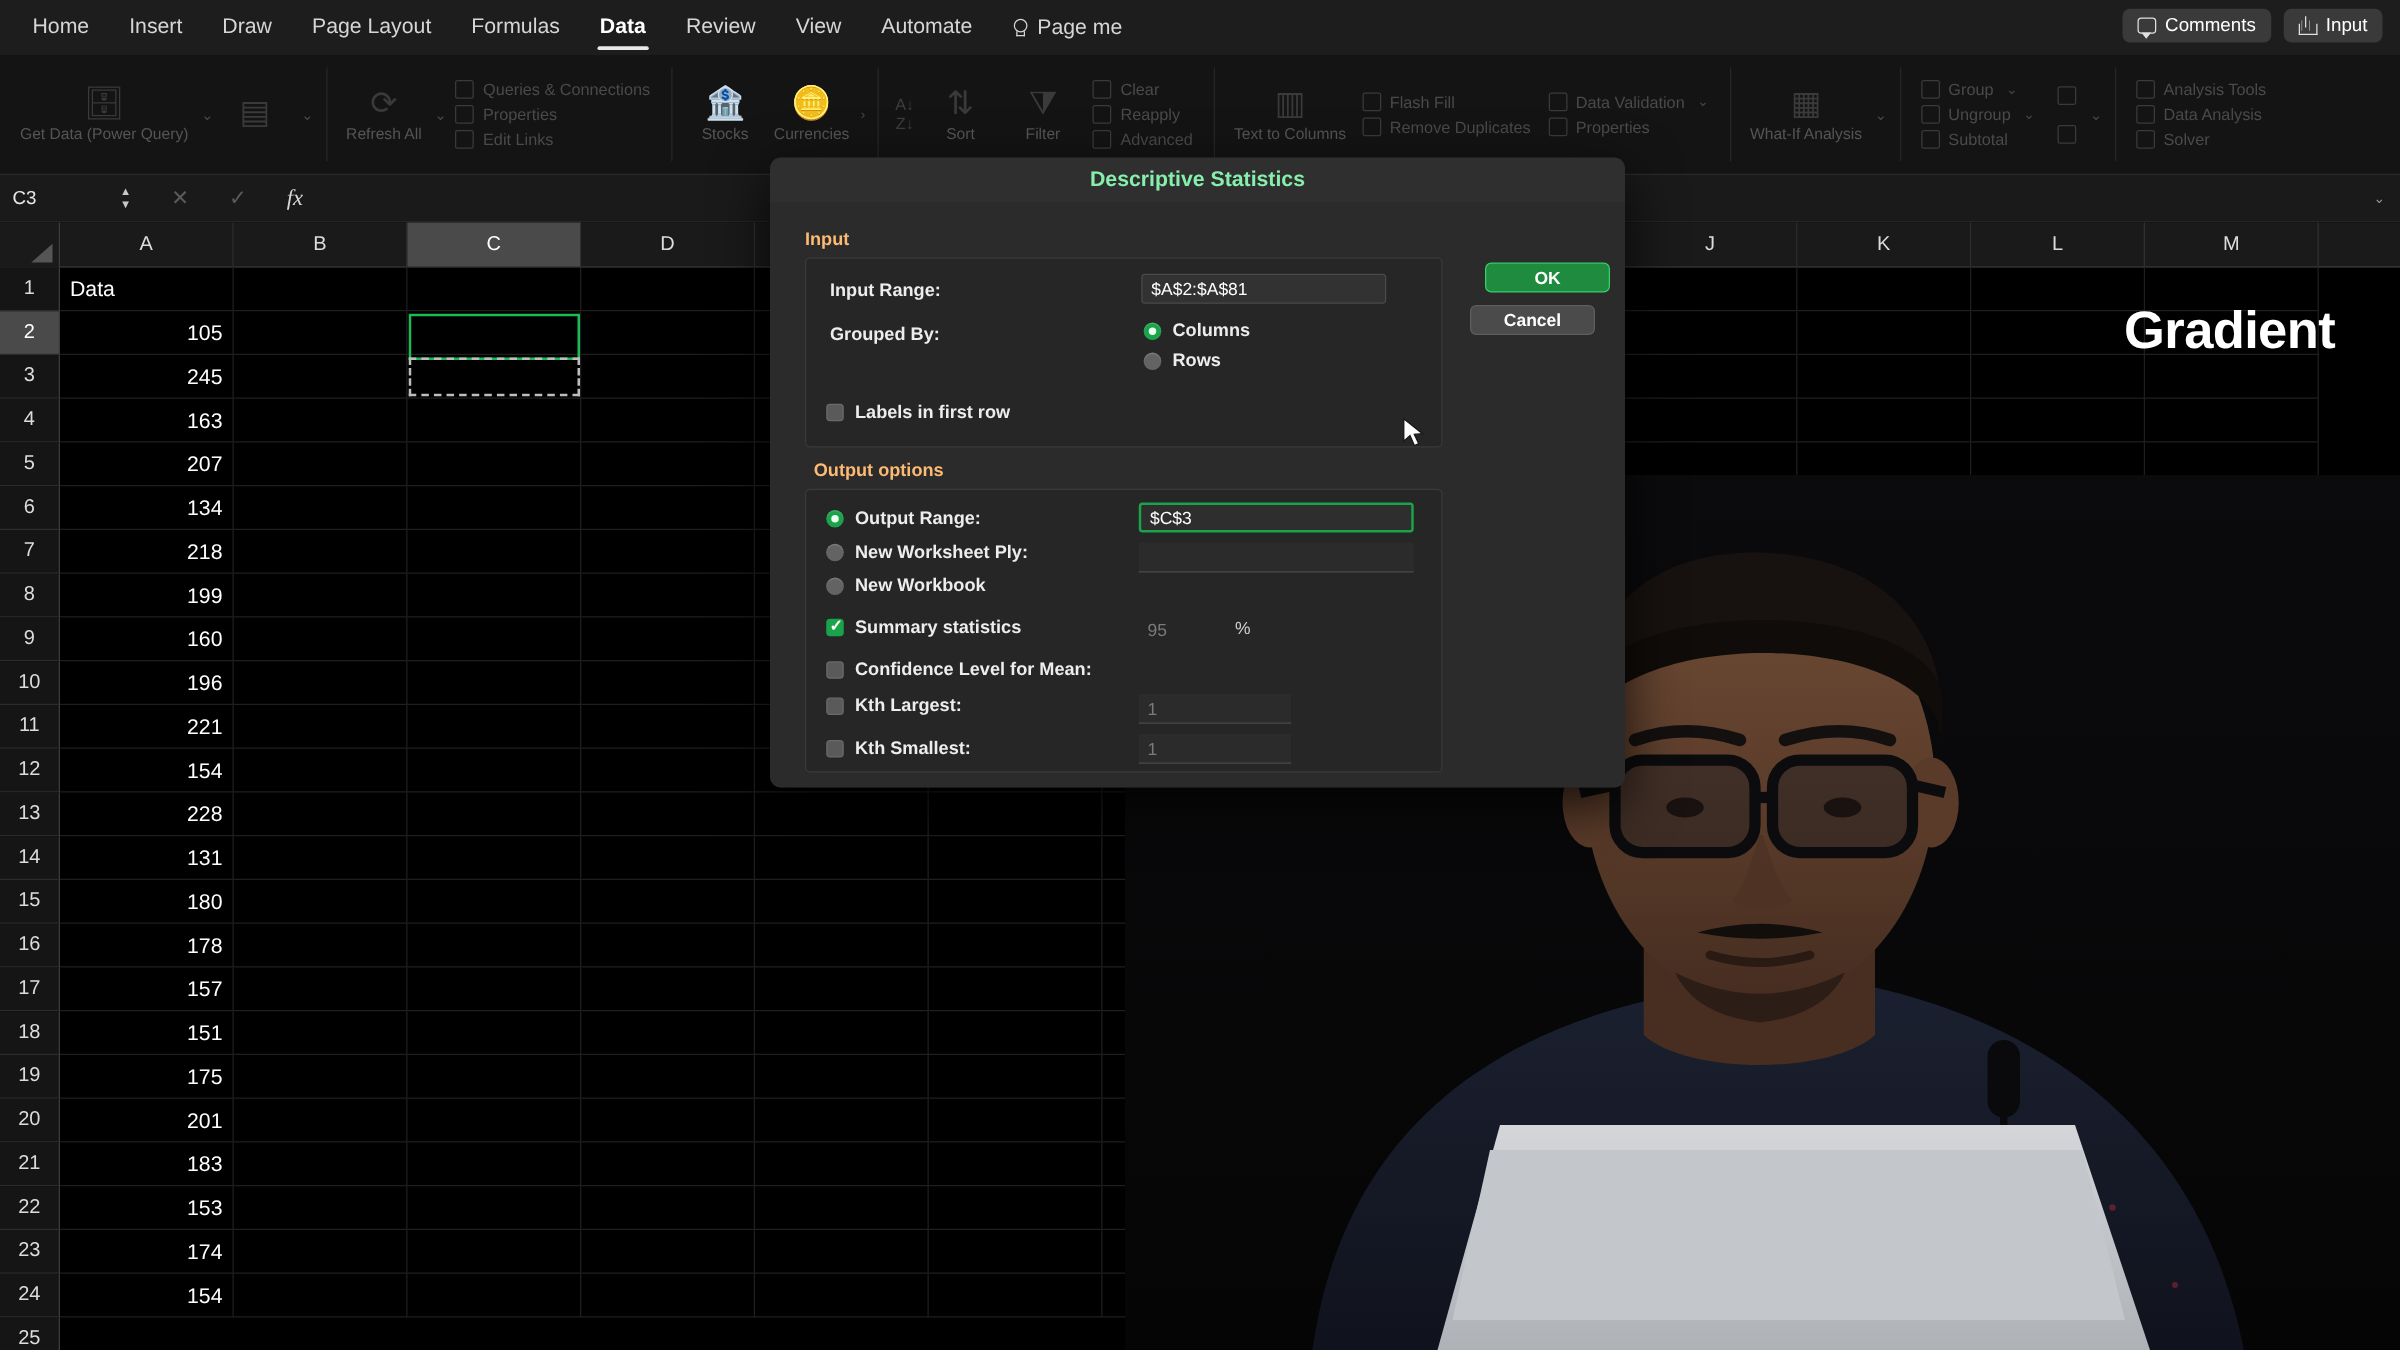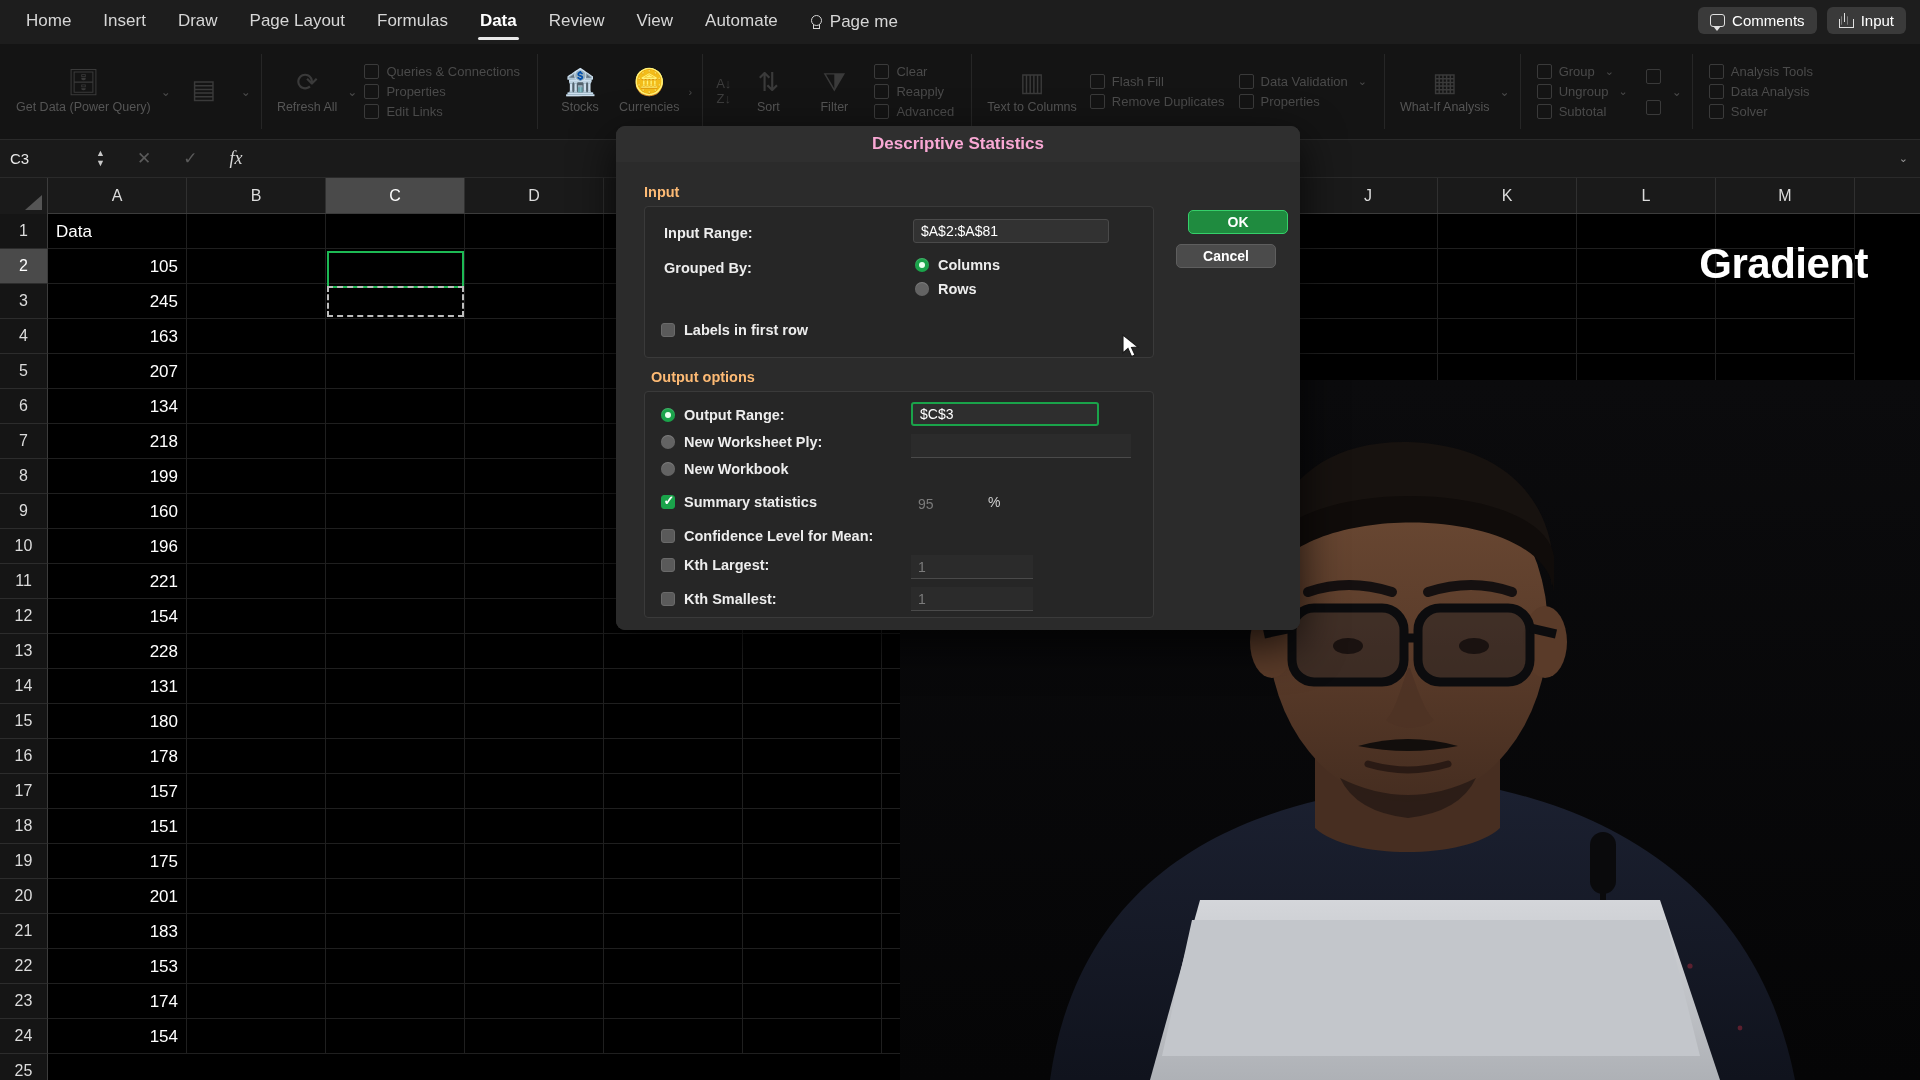--- a/index.html
+++ b/index.html
@@ -160,21 +160,21 @@
   }
 
   
   .dlg {
     position:absolute; left:616px; top:126px; width:684px; height:504px;
     background:#2b2b2b; border-radius:9px; box-shadow:0 14px 44px rgba(0,0,0,.75);
     overflow:hidden;
   }
   .dlg-title {
     height:36px; display:flex; align-items:center; justify-content:center;
-    color:#f9a8d4; font-size:17px; font-weight:bold; background:#2f2f2f;
+    color:#86efac; font-size:17px; font-weight:bold; background:#2f2f2f;
   }
   .dlg-body { position:relative; height:468px; background:#2b2b2b; }
 
   .sec-label { position:absolute; color:#fdba74; font-size:14.5px; font-weight:bold; }
   .panel { position:absolute; background:#262626; border:1px solid #3a3a3a; border-radius:4px; }
 
   .dlabel { position:absolute; color:#ededed; font-size:14.5px; font-weight:bold; white-space:nowrap; }
   .dfield {
     position:absolute; height:24px; background:#323232; border:1px solid #4a4a4a; border-radius:3px;
     color:#ffffff; font-size:14px; display:flex; align-items:center; padding:0 7px;
@@ -924,21 +924,21 @@
       <div class="rtext" style="left:322px; top:119px;">Rows</div>
 
       <div class="chk" style="left:45px; top:161px;"></div>
       <div class="rtext" style="left:68px; top:160px;">Labels in first row</div>
 
       <div class="sec-label" style="left:35px; top:207px;">Output options</div>
       <div class="panel" style="left:28px; top:229px; width:510px; height:227px;"></div>
 
       <div class="radio on" style="left:45px; top:246px;"></div>
       <div class="rtext" style="left:68px; top:245px;">Output Range:</div>
-      <div class="dfield focus" style="left:295px; top:240px; width:188px;">$C$3</div>
+      <div class="dfield focus" style="left:295px; top:240px; width:220px;">$C$3</div>
 
       <div class="radio" style="left:45px; top:273px;"></div>
       <div class="rtext" style="left:68px; top:272px;">New Worksheet Ply:</div>
       <div class="dfield empty" style="left:295px; top:272px; width:220px;"></div>
 
       <div class="radio" style="left:45px; top:300px;"></div>
       <div class="rtext" style="left:68px; top:299px;">New Workbook</div>
 
       <div class="chk on" style="left:45px; top:333px;"></div>
       <div class="rtext" style="left:68px; top:332px;">Summary statistics</div>

